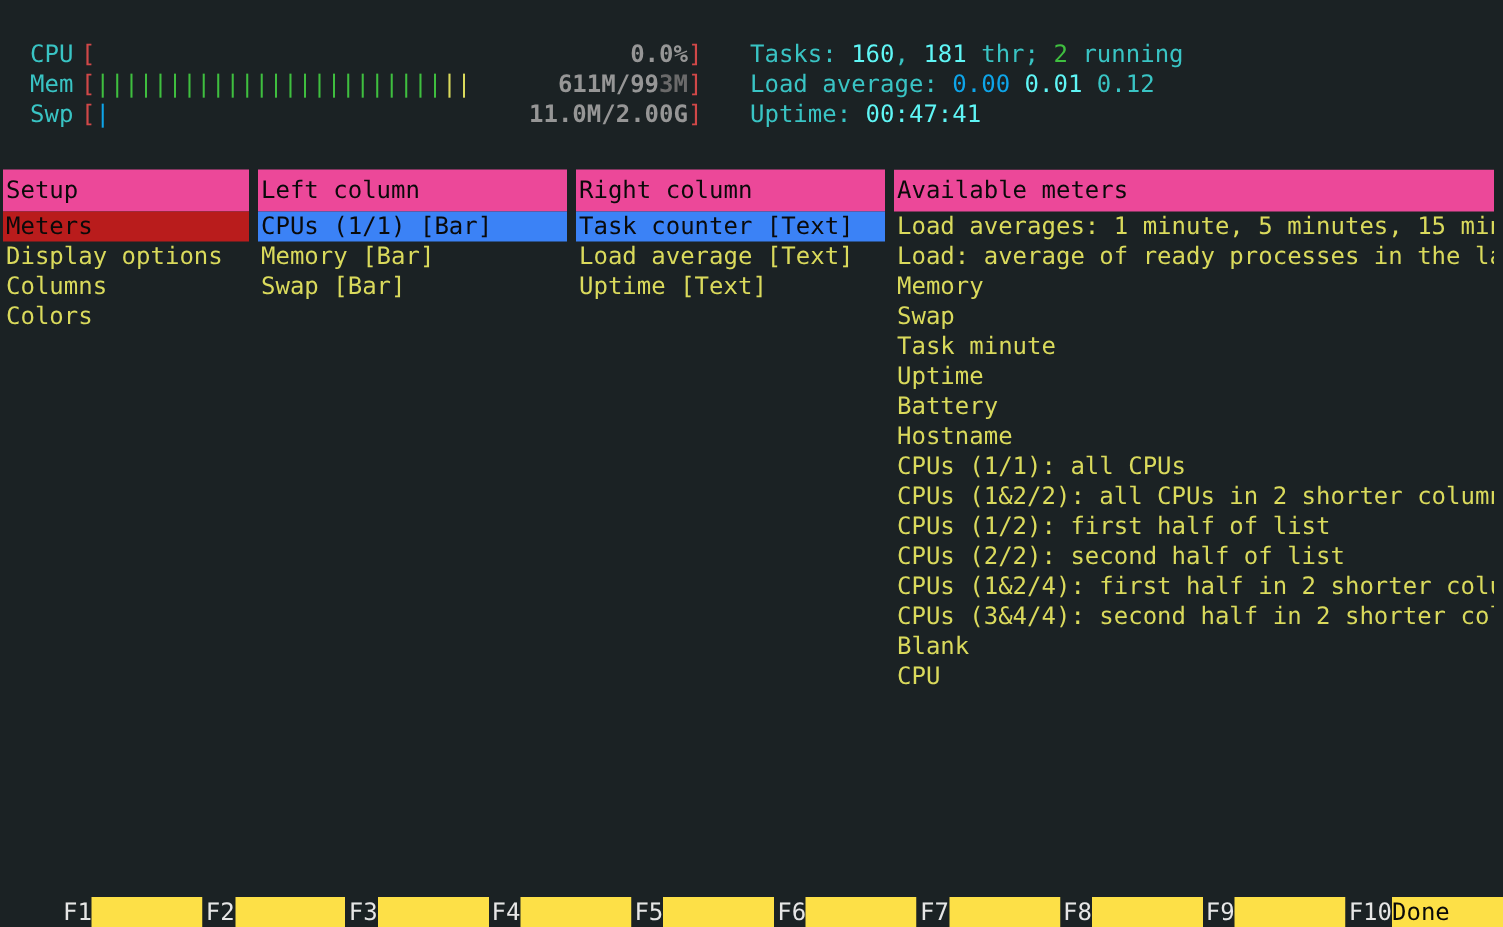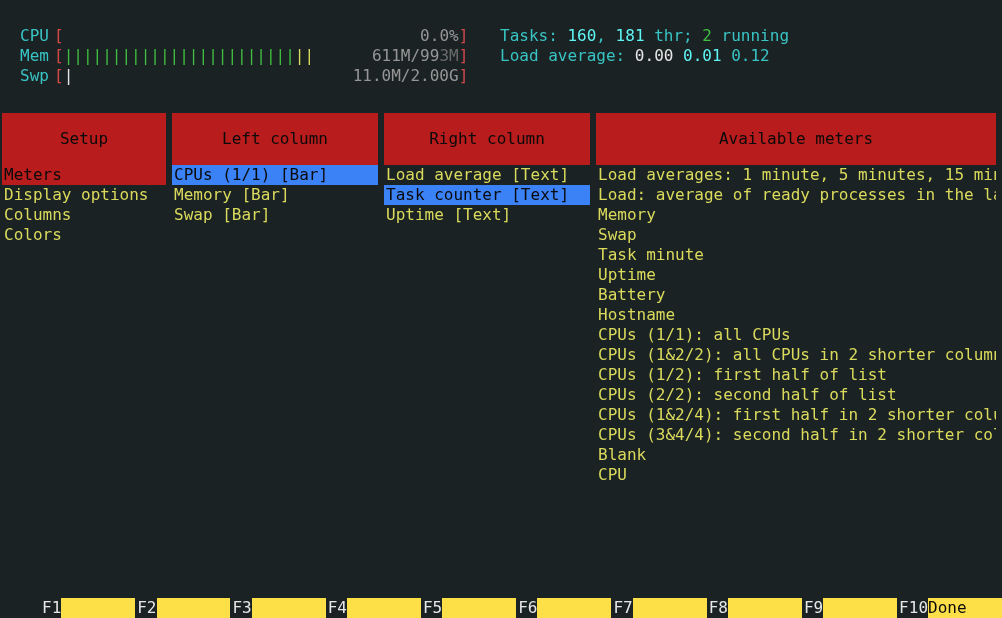--- a/index.html
+++ b/index.html
@@ -13,21 +13,21 @@
     line-height: 20px;
     color: #d6d6d6;
     overflow: hidden;
   }
   .cyan { color: #39c4c4; }
   .cyan-bright { color: #5ff5f5; }
   .red-bracket { color: #d04848; }
   .grey { color: #969696; }
   .green-bar { color: #3fbf3f; }
   .yellow { color: #dada5c; }
-  .red-val { color: #e5e5e5; }
+  .red-val { color: #0ea5e9; }
 
   .meters {
     position: absolute;
     top: 26px;
     left: 0;
     right: 0;
   }
   .meter-row {
     display: flex;
     width: 100%;
@@ -50,40 +50,39 @@
     overflow: hidden;
     white-space: nowrap;
     vertical-align: top;
   }
   .barbox .fill {
     position: absolute;
     left: 0; top: 0;
   }
   .barbox .value {
     position: absolute;
-    right: 0; top: 0;
+    right: 0; top: 0; font-weight: bold;
   }
 
   
   .panels {
     position: absolute;
     top: 113px;
     left: 2px;
     right: 0;
     display: flex;
   }
   .panel {
     margin-right: 6px;
   }
   .panel-header {
-    background: #b91c1c;
-    color: #0a0a0a;
-    padding: 16px 2px;
+    background: #ec4899;
+    color: #0a0a0a;
+    padding: 4px 2px;
     white-space: pre;
-    text-align: center;
   }
   .panel-item {
     color: #dada5c;
     padding: 0 2px;
     white-space: pre;
     cursor: pointer;
   }
   .panel-item.selected-active {
     background: #b91c1c;
     color: #0a0a0a;
@@ -171,20 +170,23 @@
       <span class="red-bracket">[</span>
       <span class="barbox">
         <span class="fill">
           <span class="red-val">|</span>
         </span>
         <span class="value">
           <span class="grey">11.0M/2.00G</span>
         </span>
       </span>
       <span class="red-bracket">]</span>
+    </div>
+    <div class="meter-right">
+      <span class="cyan">Uptime: </span><span class="cyan-bright">00:47:41</span>
     </div>
   </div>
 
 </div>
 
 <div class="panels">
   <div class="panel p1">
     <div class="panel-header">Setup</div>
     <div id="panel-setup-items">
         <div class="panel-item selected-active">Meters</div>
@@ -197,22 +199,22 @@
     <div class="panel-header">Left column</div>
     <div id="panel-left-items">
         <div class="panel-item selected-inactive">CPUs (1/1) [Bar]</div>
         <div class="panel-item">Memory [Bar]</div>
         <div class="panel-item">Swap [Bar]</div>
       </div>
   </div>
   <div class="panel p3">
     <div class="panel-header">Right column</div>
     <div id="panel-right-items">
+        <div class="panel-item selected-inactive">Task counter [Text]</div>
         <div class="panel-item">Load average [Text]</div>
-        <div class="panel-item selected-inactive">Task counter [Text]</div>
         <div class="panel-item">Uptime [Text]</div>
       </div>
   </div>
   <div class="panel p4">
     <div class="panel-header">Available meters</div>
     <div id="panel-available-items">
         <div class="panel-item">Load averages: 1 minute, 5 minutes, 15 minutes</div>
         <div class="panel-item">Load: average of ready processes in the last minute</div>
         <div class="panel-item">Memory</div>
         <div class="panel-item">Swap</div>

